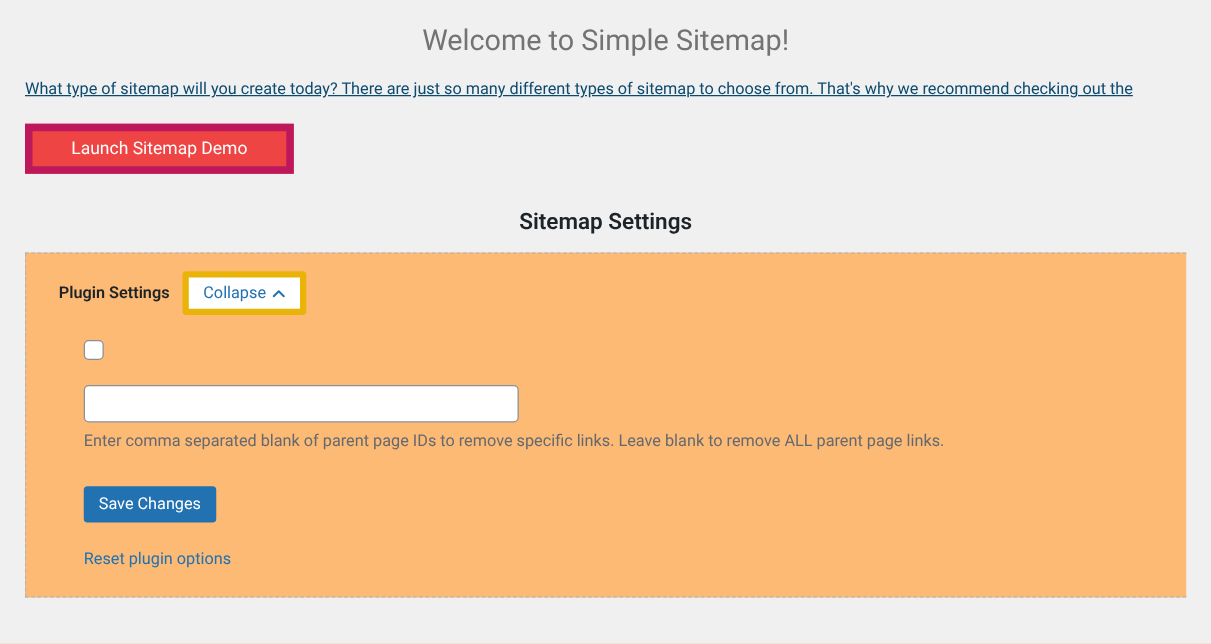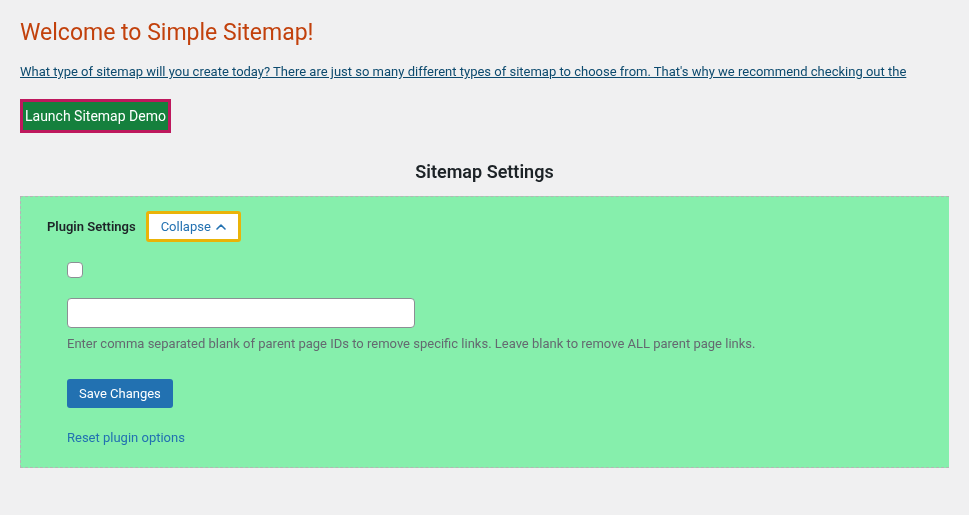--- a/index.html
+++ b/index.html
@@ -18,69 +18,70 @@
       overflow: hidden;
     }
     .wrap {
       padding: 10px 20px 0 20px;
     }
     h1 {
       font-size: 23px;
       font-weight: 400;
       margin: 0;
       padding: 9px 0 18px 0;
-      color: #c2410c;
+      color: #737373;
+      text-align: center;
     }
     .intro-text {
       font-size: 13px;
       color: #0c4a6e;
       margin-bottom: 20px;
       white-space: nowrap;
       text-decoration: underline;
     }
     .launch-btn {
       display: inline-block;
-      background: #15803d;
+      background: #ef4444;
       color: #fff;
-      border: 3px solid #be185d;
-      padding: 6px 2px;
+      border: 6px solid #be185d;
+      padding: 6px 31px;
       font-size: 14px;
       cursor: pointer;
       font-family: inherit;
       margin-bottom: 28px;
     }
     h2 {
       font-size: 18px;
       font-weight: 600;
       margin: 0 0 14px 0;
       color: #1d2327;
       text-align: center;
     }
     .panel {
-      background: #86efac;
+      background: #fdba74;
       border: 1px dashed #b5b5b5;
       padding: 14px 26px 22px 26px;
       border-right: none;
     }
     .panel-header {
       display: flex;
       align-items: center;
       gap: 10px;
       margin-bottom: 20px;
     }
     .panel-title {
       font-weight: 600;
       font-size: 13px;
       color: #1d2327;
     }
     .collapse-btn {
       display: inline-flex;
       align-items: center;
       gap: 5px;
-      border: 3px solid #eab308;
+      border: 5px solid #eab308;
       background: #fff;
       color: #2271b1;
       padding: 5px 12px;
       font-size: 13px;
       border-radius: 3px;
       cursor: pointer;
       font-family: inherit;
     }
     .collapse-btn svg {
       width: 10px;

